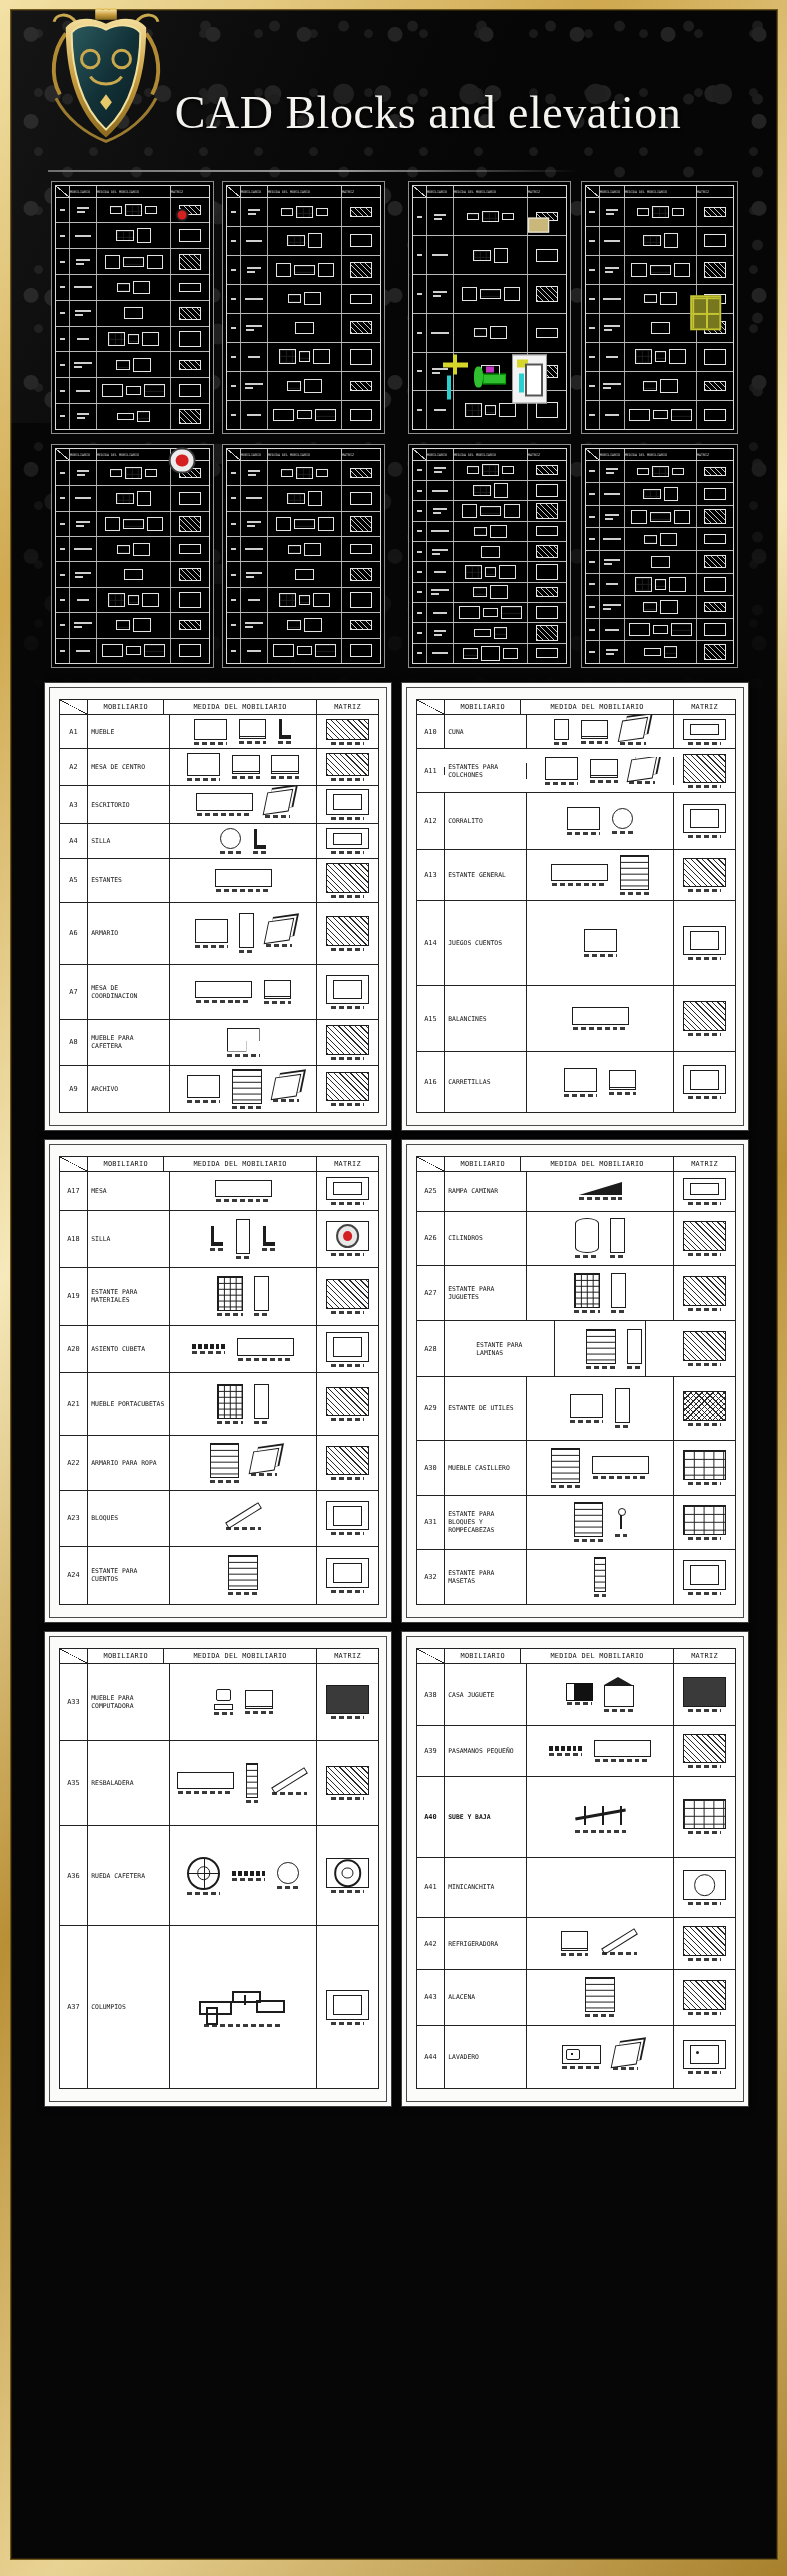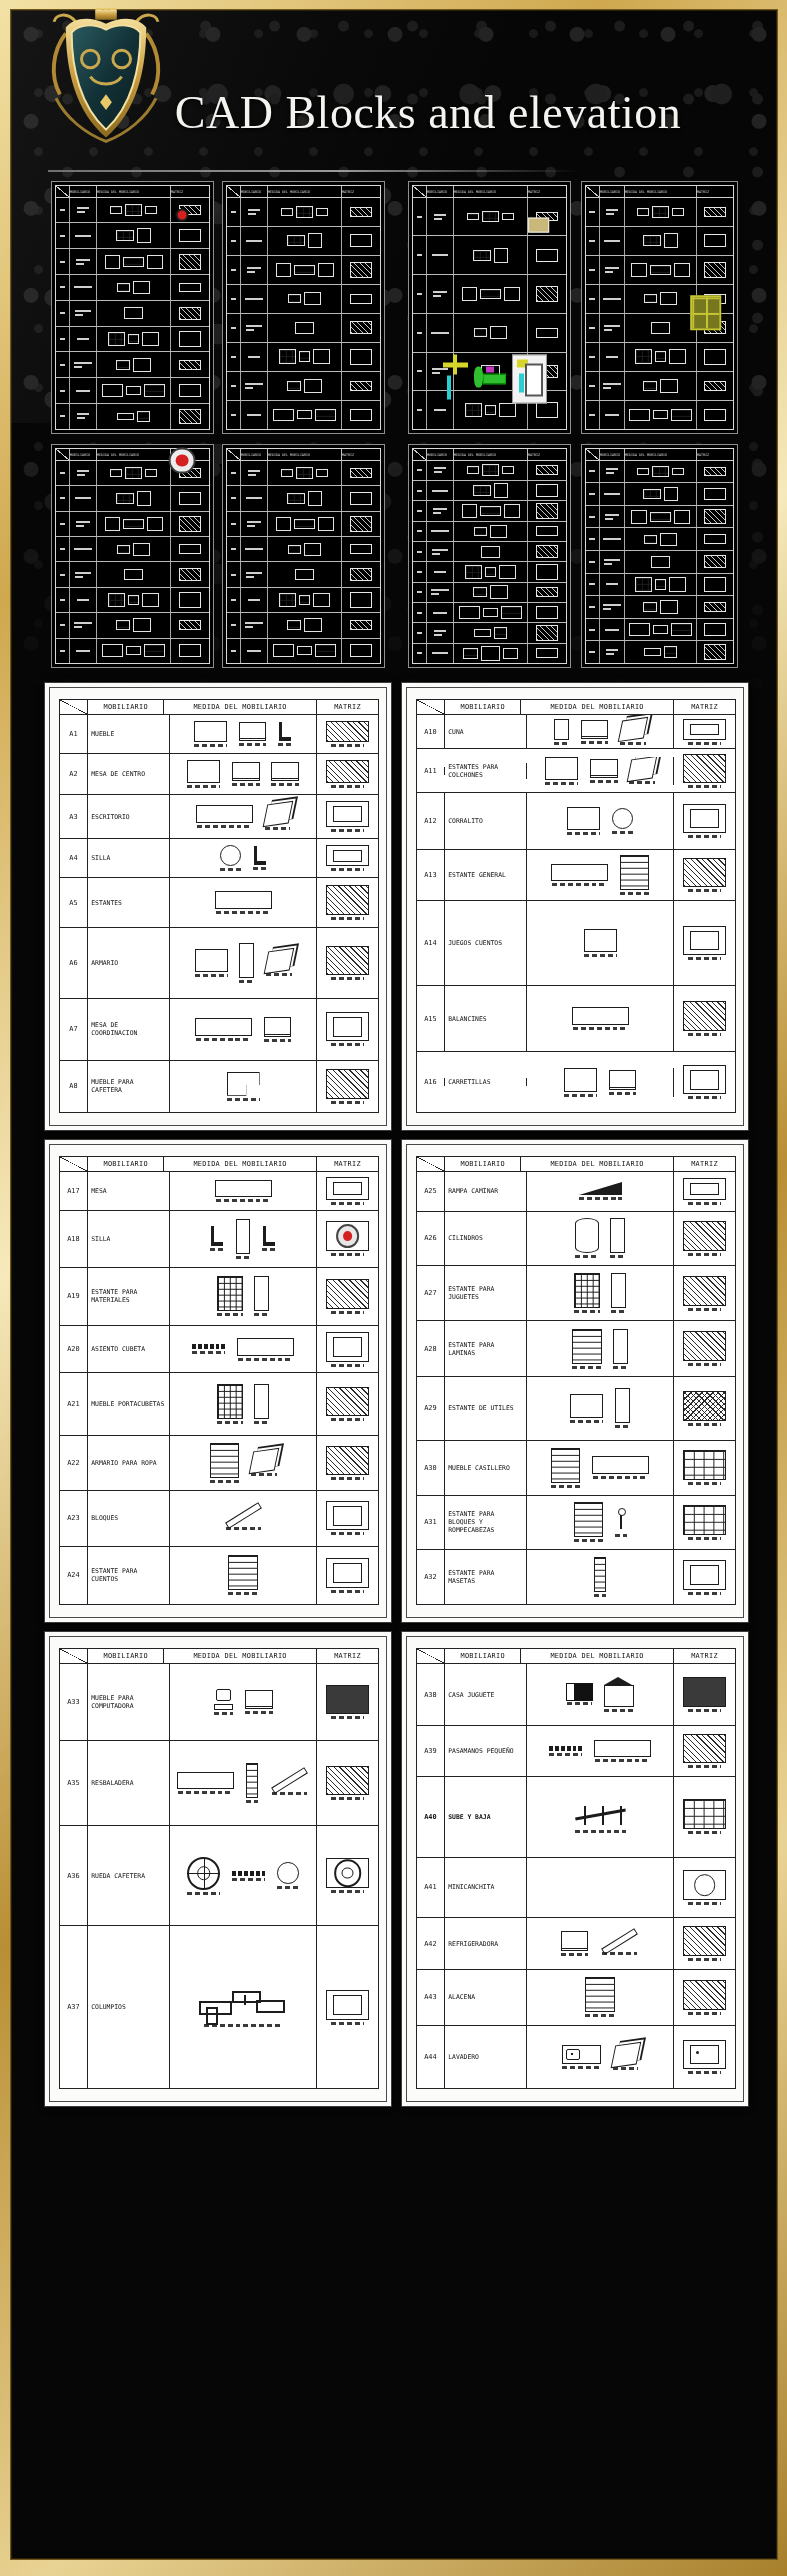--- a/index.html
+++ b/index.html
@@ -1652,20 +1652,44 @@
                   <div class="dim" style="width: 33px;"></div>
                 </div>
               </div>
               <div class="s-c col-mat">
                 <div class="sk-wrap">
                   <div class="outl mat-hatch" style="width: 43px; height: 29.5px; position: relative;"></div>
                   <div class="dim" style="width: 33px;"></div>
                 </div>
               </div>
             </div>
+            <div class="s-tr" style="flex: 52 1 0px;">
+              <div class="s-c s-id col-id">A9</div>
+              <div class="s-c s-label col-label">ARCHIVO</div>
+              <div class="s-c s-med col-med">
+                <div class="sk-wrap">
+                  <div style="box-sizing: border-box; width: 33px; height: 23.6px; border: 1px solid rgb(28, 28, 28);"></div>
+                  <div class="dim" style="width: 33px;"></div>
+                </div>
+                <div class="sk-wrap">
+                  <div class="shelfbg" style="box-sizing: border-box; width: 29.5px; height: 35px; border: 1px solid rgb(28, 28, 28);"></div>
+                  <div class="dim" style="width: 29.5px;"></div>
+                </div>
+                <div class="sk-wrap">
+                  <div style="box-sizing: border-box; width: 25.6px; height: 21.6px; border: 1px solid rgb(28, 28, 28); transform: skewY(-8deg) skewX(-12deg); box-shadow: rgb(255, 255, 255) 3px -3px 0px -1px, rgb(28, 28, 28) 3.9px -3.9px 0px 0px;"></div>
+                  <div class="dim" style="width: 25.6px;"></div>
+                </div>
+              </div>
+              <div class="s-c col-mat">
+                <div class="sk-wrap">
+                  <div class="outl mat-hatch" style="width: 43px; height: 29.5px; position: relative;"></div>
+                  <div class="dim" style="width: 33px;"></div>
+                </div>
+              </div>
+            </div>
           </div>
         </div>
         <div class="sheet" style="left: 390px; top: 672px; width: 348px; height: 449px;">
           <div class="sheet-frame"></div>
           <div class="sheet-table">
             <div class="s-head">
               <div class="s-hc s-corner col-id"></div>
               <div class="s-hc col-label">MOBILIARIO</div>
               <div class="s-hc col-med">MEDIDA DEL MOBILIARIO</div>
               <div class="s-hc col-mat">MATRIZ</div>
@@ -1789,21 +1813,21 @@
                   <div class="dim" style="width: 55px;"></div>
                 </div>
               </div>
               <div class="s-c col-mat">
                 <div class="sk-wrap">
                   <div class="outl mat-hatch" style="width: 43px; height: 29.5px; position: relative;"></div>
                   <div class="dim" style="width: 33px;"></div>
                 </div>
               </div>
             </div>
-            <div class="s-tr" style="flex: 67 1 0px; align-items: center;">
+            <div class="s-tr" style="flex: 67 1 0px;">
               <div class="s-c s-id col-id">A16</div>
               <div class="s-c s-label col-label">CARRETILLAS</div>
               <div class="s-c s-med col-med">
                 <div class="sk-wrap">
                   <div style="box-sizing: border-box; width: 33px; height: 23.6px; border: 1px solid rgb(28, 28, 28);"></div>
                   <div class="dim" style="width: 33px;"></div>
                 </div>
                 <div class="sk-wrap">
                   <div style="box-sizing: border-box; width: 27.6px; height: 19.7px; border-width: 1px 1px 3px; border-style: solid solid double; border-color: rgb(28, 28, 28); border-image: initial;"></div>
                   <div class="dim" style="width: 27.6px;"></div>
@@ -2060,21 +2084,21 @@
                   <div class="dim" style="width: 14.8px;"></div>
                 </div>
               </div>
               <div class="s-c col-mat">
                 <div class="sk-wrap">
                   <div class="outl mat-hatch" style="width: 43px; height: 29.5px; position: relative;"></div>
                   <div class="dim" style="width: 33px;"></div>
                 </div>
               </div>
             </div>
-            <div class="s-tr" style="flex: 56 1 0px;">
+            <div class="s-tr" style="flex: 56 1 0px; gap: 28px;">
               <div class="s-c s-id col-id">A28</div>
               <div class="s-c s-label col-label">ESTANTE PARA LAMINAS</div>
               <div class="s-c s-med col-med">
                 <div class="sk-wrap">
                   <div class="shelfbg" style="box-sizing: border-box; width: 29.5px; height: 35px; border: 1px solid rgb(28, 28, 28);"></div>
                   <div class="dim" style="width: 29.5px;"></div>
                 </div>
                 <div class="sk-wrap">
                   <div style="box-sizing: border-box; width: 14.8px; height: 35px; border: 1px solid rgb(28, 28, 28);"></div>
                   <div class="dim" style="width: 14.8px;"></div>

